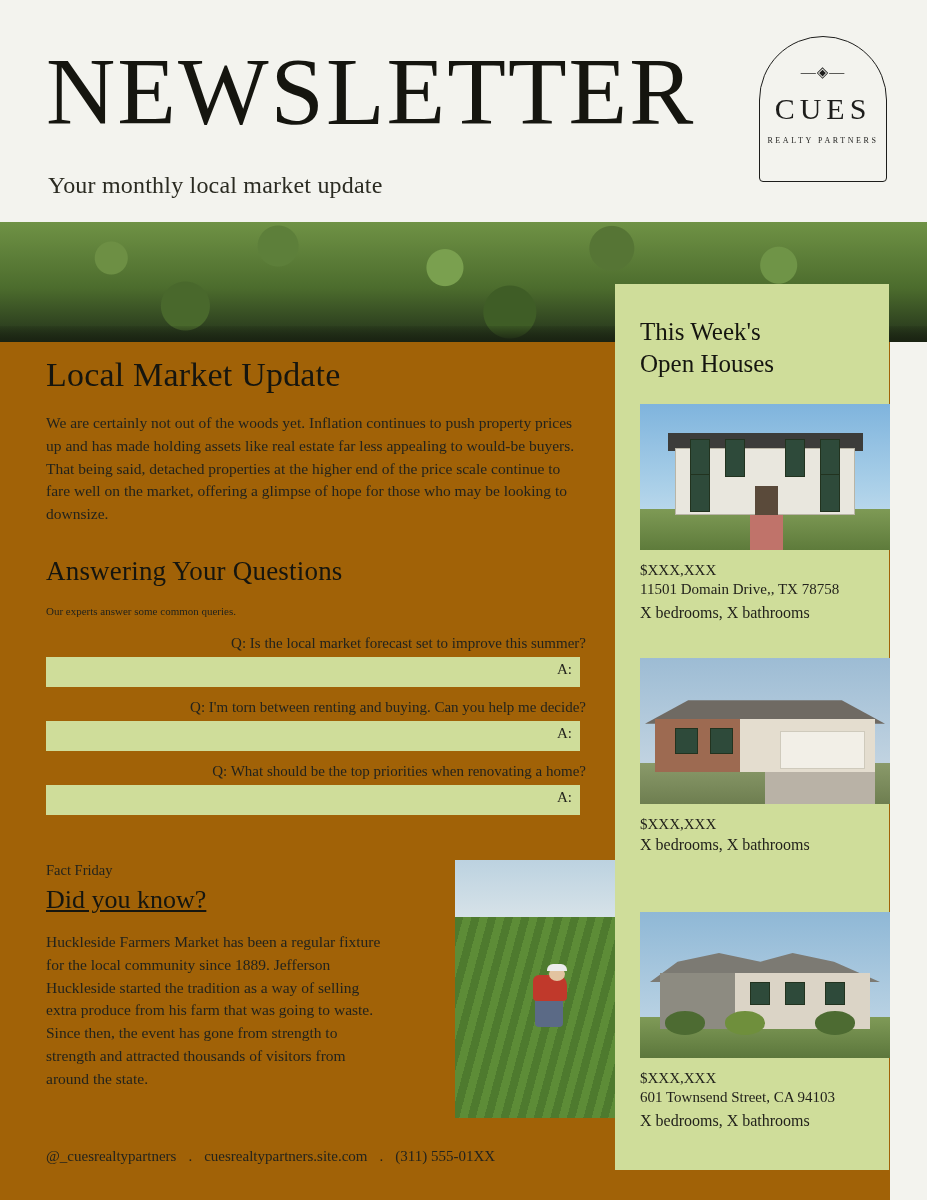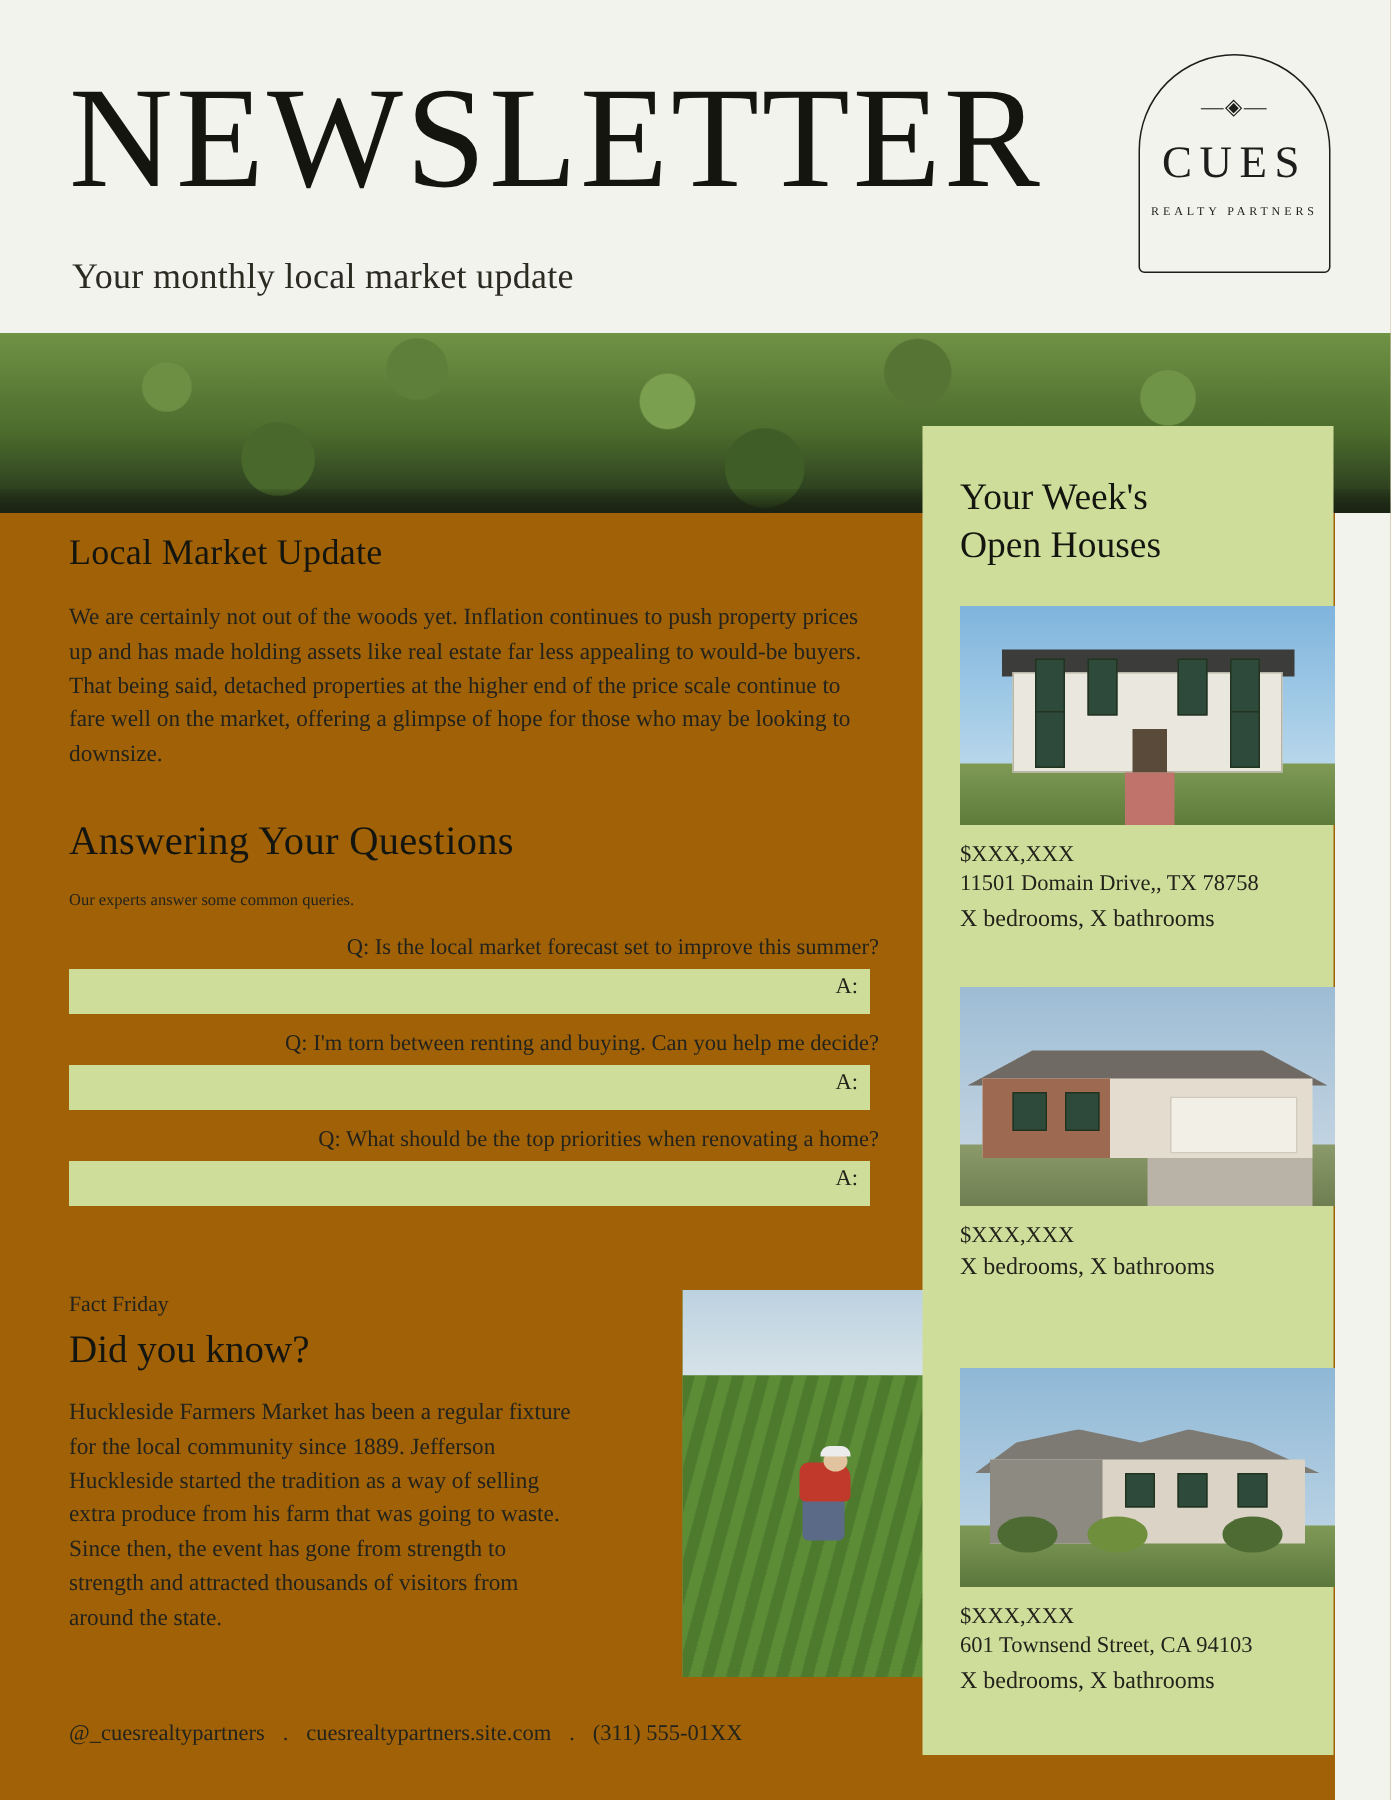--- a/index.html
+++ b/index.html
@@ -95,21 +95,21 @@
     background: linear-gradient(180deg, rgba(12,18,8,.1), #1a2312);
   }
 
   
   .left-col {
     position: absolute;
     left: 46px; top: 356px;
     width: 540px;
   }
   h2.section-title {
-    font-size: 24px;
+    font-size: 34px;
     font-weight: 400;
     color: #15150f;
     margin-bottom: 18px;
     letter-spacing: .2px;
   }
   h2.section-title.big { font-size: 27px; }
   p.body {
     font-size: 15.5px;
     line-height: 1.47;
     color: #23231c;
@@ -143,20 +143,21 @@
   .fact-kicker {
     font-size: 14.5px;
     color: #23231c;
     margin-bottom: 6px;
   }
   .fact-title {
     font-size: 26px;
     font-weight: 400;
     color: #15150f;
     margin-bottom: 16px;
+    text-decoration: underline;
   }
   .fact-body {
     font-size: 15.5px;
     line-height: 1.47;
     width: 336px;
     color: #23231c;
   }
   .farm-photo {
     position: absolute;
     left: 409px; top: -2px;
@@ -304,21 +305,21 @@
   <div class="footer">
     <span>@_cuesrealtypartners</span>
     <span class="dot">.</span>
     <span>cuesrealtypartners.site.com</span>
     <span class="dot">.</span>
     <span>(311) 555-01XX</span>
   </div>
 
   <div class="right-panel">
     <div class="panel-title">
-      <div>Your Week's</div>
+      <div>This Week's</div>
       <div>Open Houses</div>
     </div>
 
     <div class="listing" style="top:120px;">
       <div class="photo">
         <div class="sky"></div>
         <div class="lawn"></div>
         <div class="h1-roof"></div>
         <div class="h1-body"></div>
         <div class="h1-win" style="left:20%; bottom:50%;"></div>

